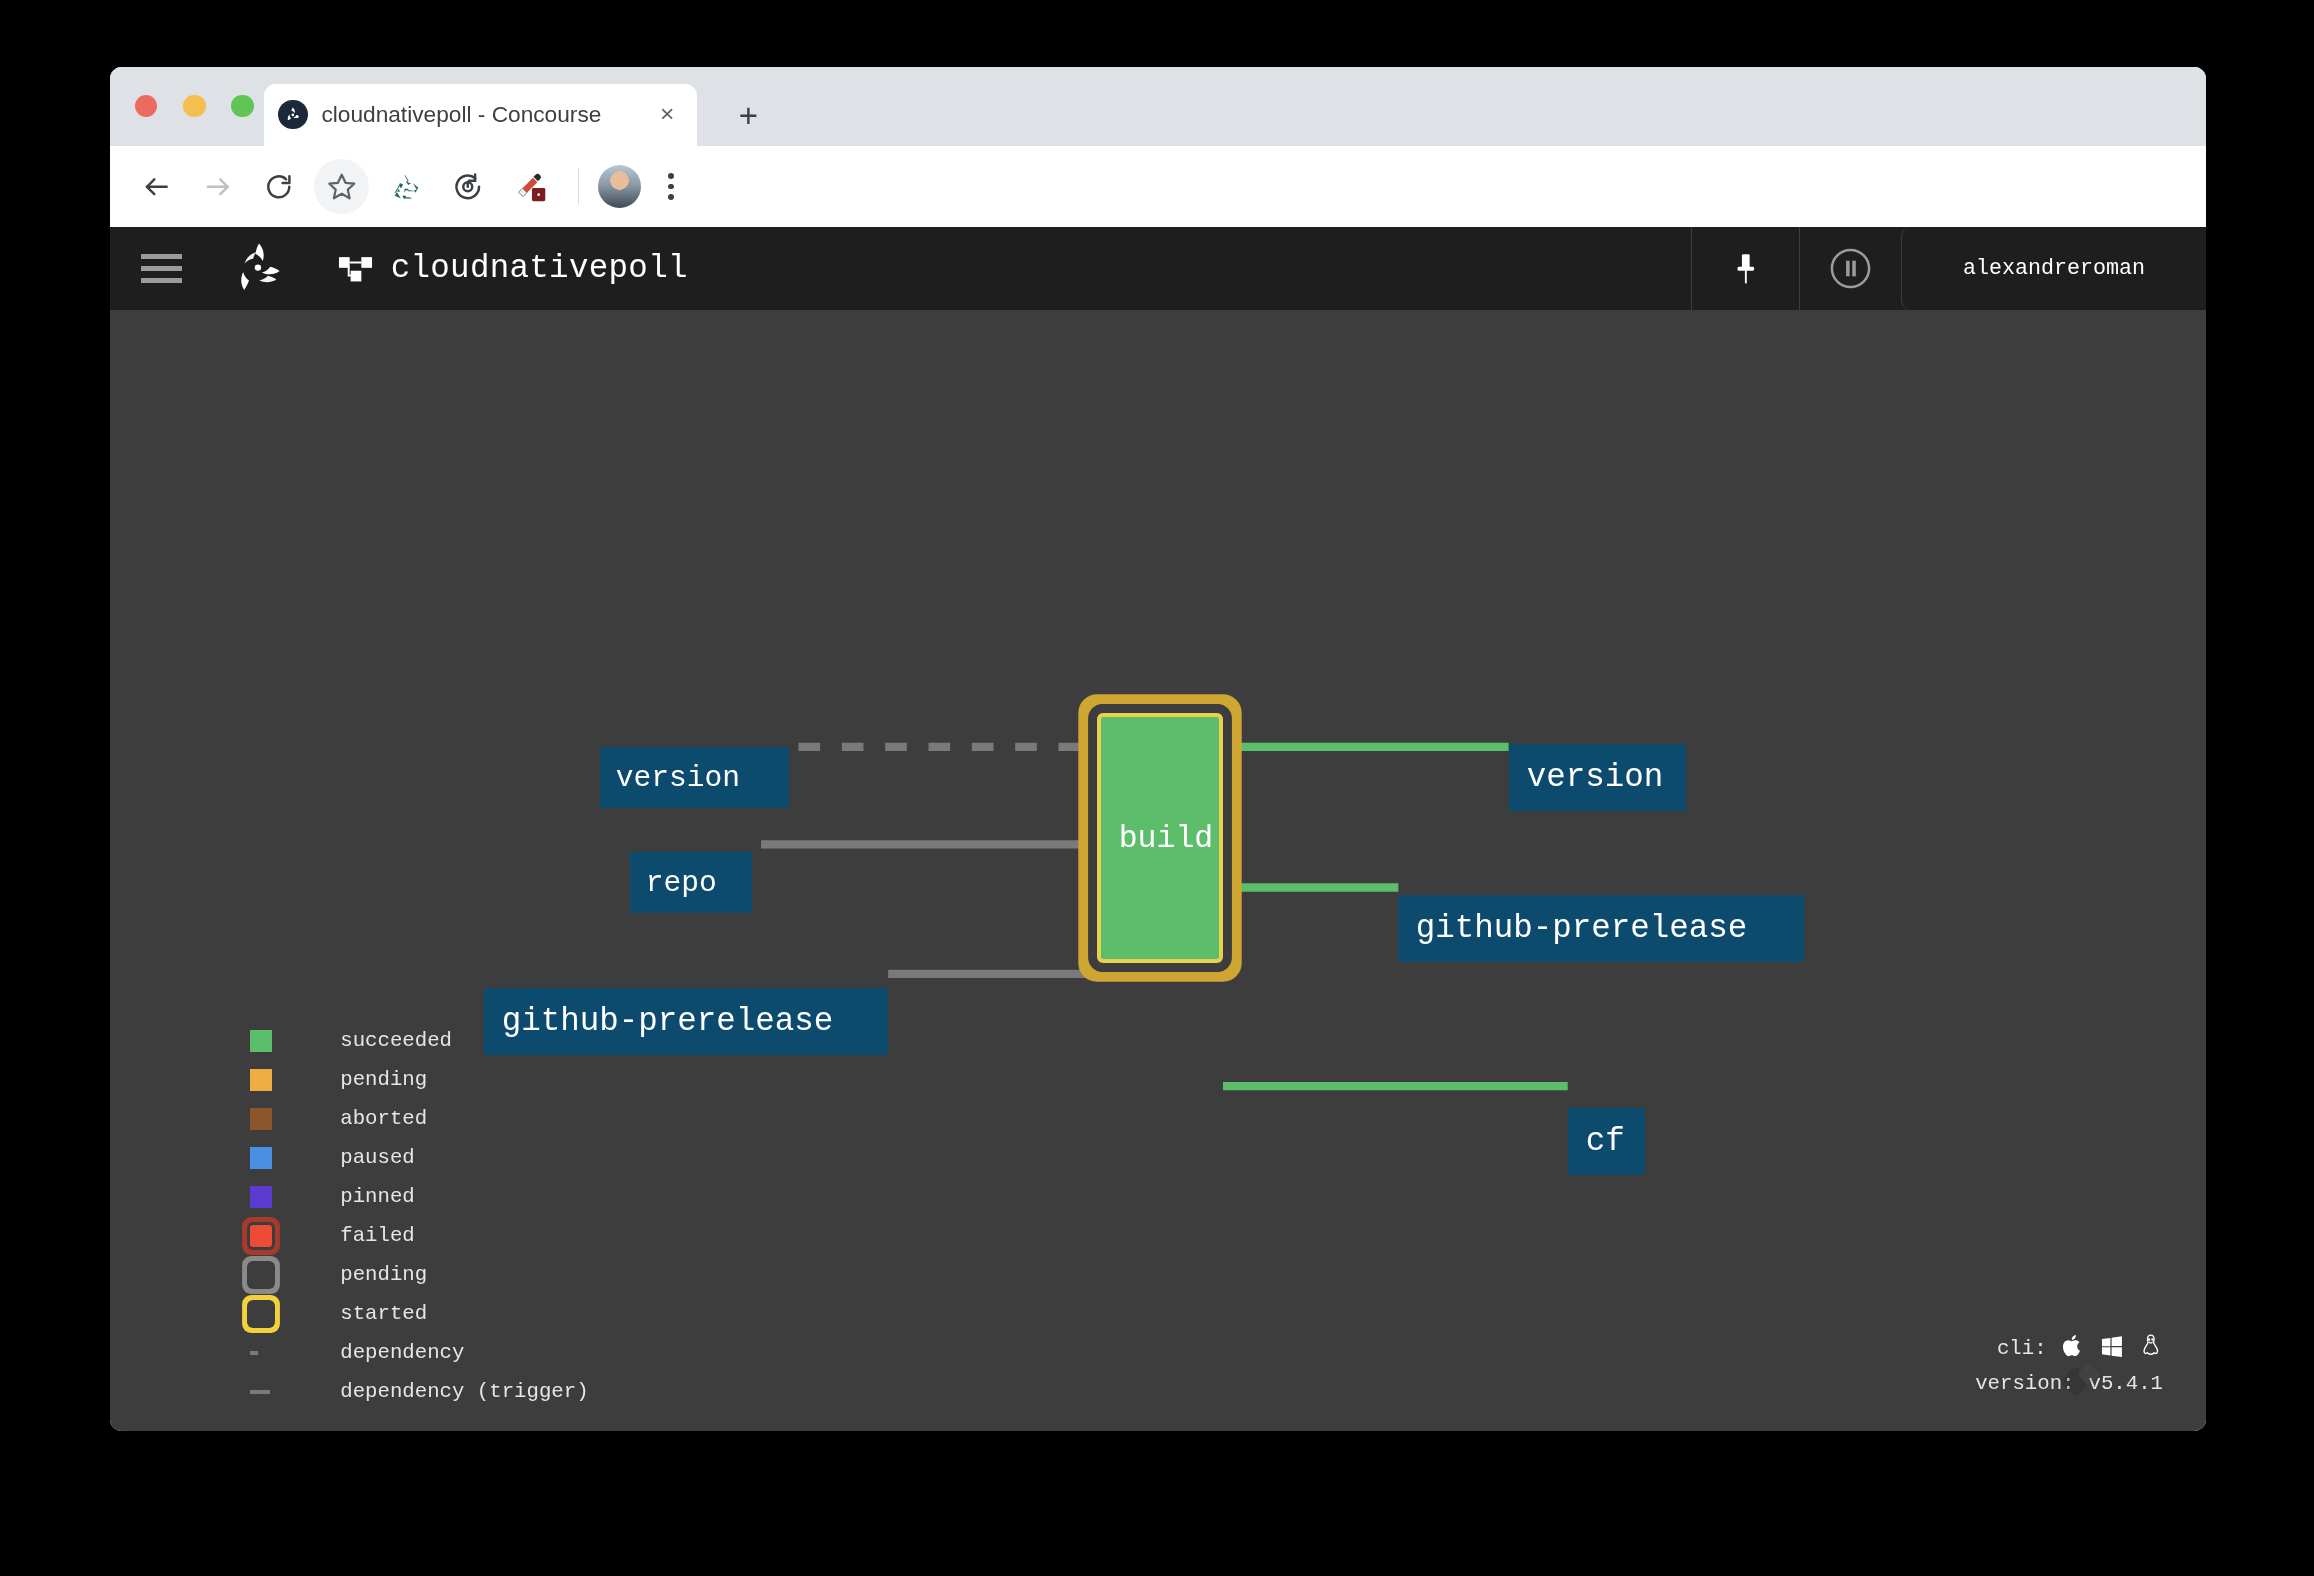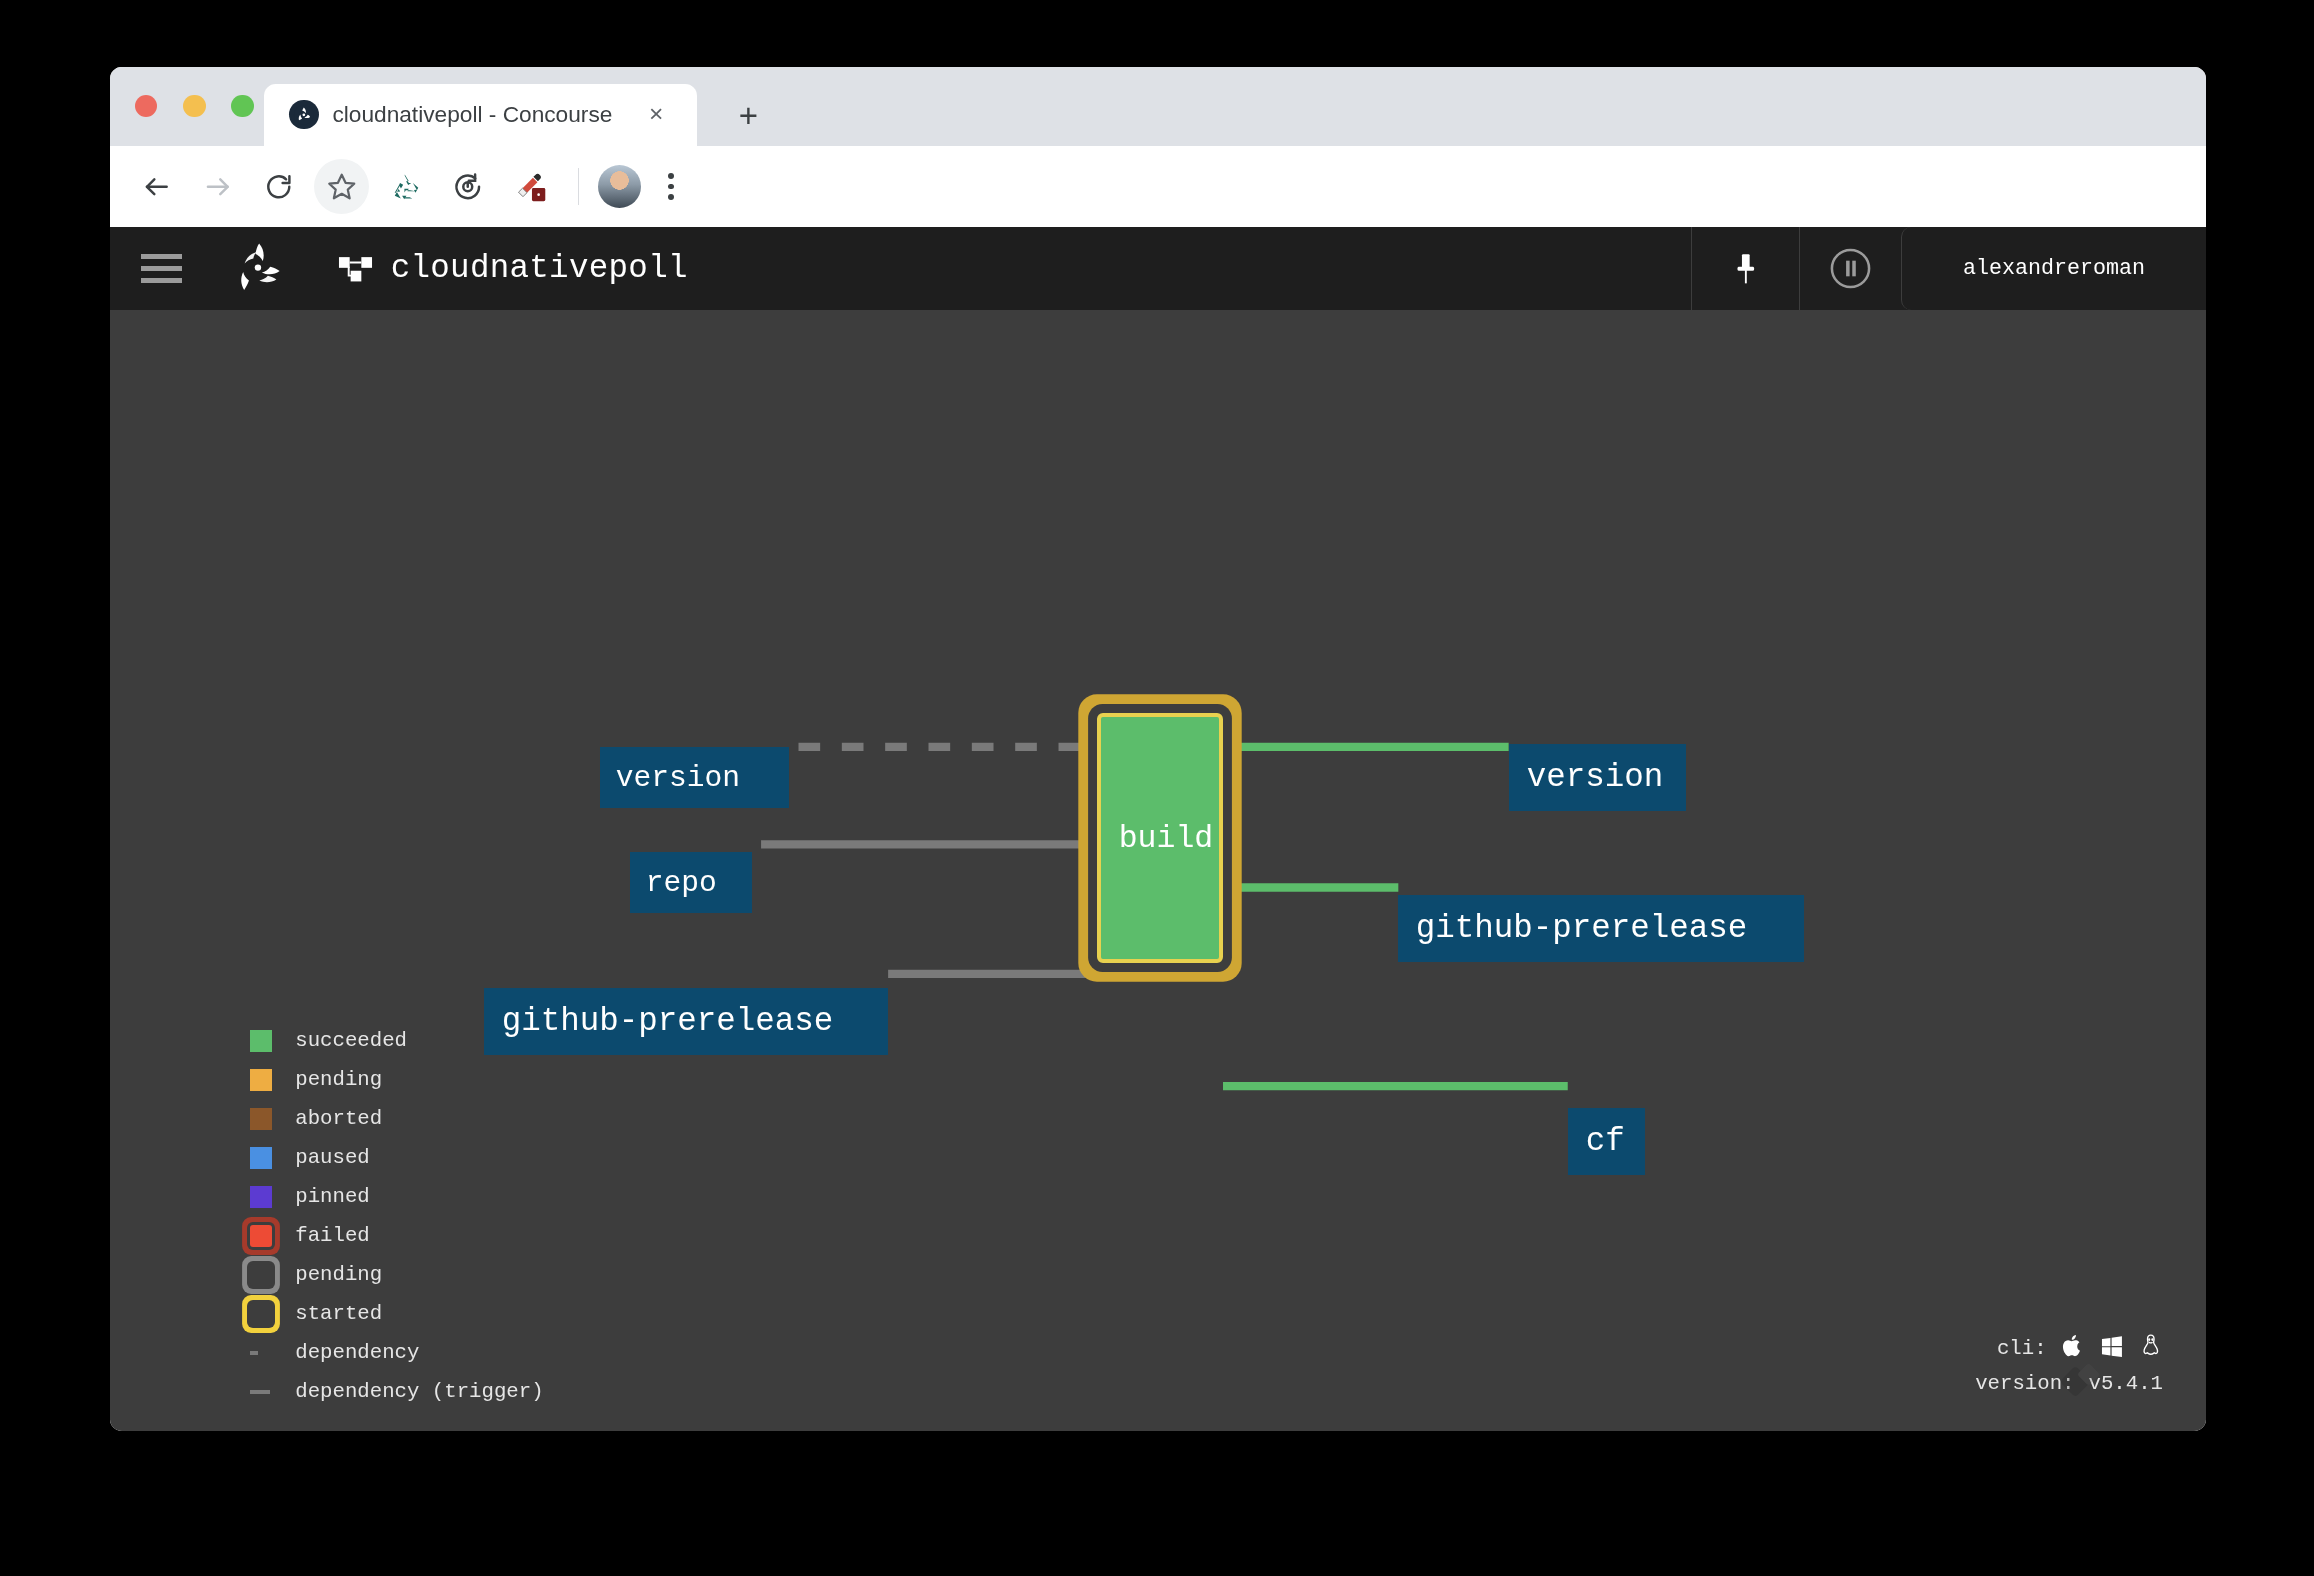--- a/index.html
+++ b/index.html
@@ -30,21 +30,21 @@
   .dot.red { background: #ed6a5f; }
   .dot.yellow { background: #f4bf4f; }
   .dot.green { background: #61c554; }
 
   .tab {
     position: absolute; left: 154px; top: 16.7px;
     width: 433px; height: 62px;
     background: #ffffff;
     border-radius: 11.8px 11.8px 0 0;
     display: flex; align-items: center;
-    padding: 0 25px;
+    padding: 0 14px;
   }
   .tab-favicon {
     width: 29.6px; height: 29.6px; border-radius: 50%;
     background: #1b2a3a; flex: 0 0 29.6px;
     display: flex; align-items: center; justify-content: center;
     margin-right: 13.8px;
   }
   .tab-favicon svg { width: 21.7px; height: 21.7px; }
   .tab-title {
     flex: 1; font-size: 22.7px; color: #3c4043;
@@ -209,21 +209,21 @@
   }
   .swatch-wrap {
     width: 21.7px; height: 21.7px; flex: 0 0 21.7px; margin-right: 23.6px;
     position: relative;
   }
   .swatch-wrap .inner {
     position: absolute; left: 0; top: 0; width: 21.7px; height: 21.7px;
   }
   .legend-label {
     font-family: "Liberation Mono", monospace;
-    font-size: 20.7px; color: #e6e6e6;
+    font-size: 20.7px; color: #e6e6e6; margin-left: 45px;
   }
   .dash-line {
     width: 21.7px; height: 21.7px; flex: 0 0 21.7px; margin-right: 23.6px;
     display: flex; align-items: center;
   }
   .dash-line .seg { width: 7.9px; height: 3.9px; background: #7a7a7a; }
   .solid-line {
     width: 21.7px; height: 21.7px; flex: 0 0 21.7px; margin-right: 23.6px;
     display: flex; align-items: center;
   }

